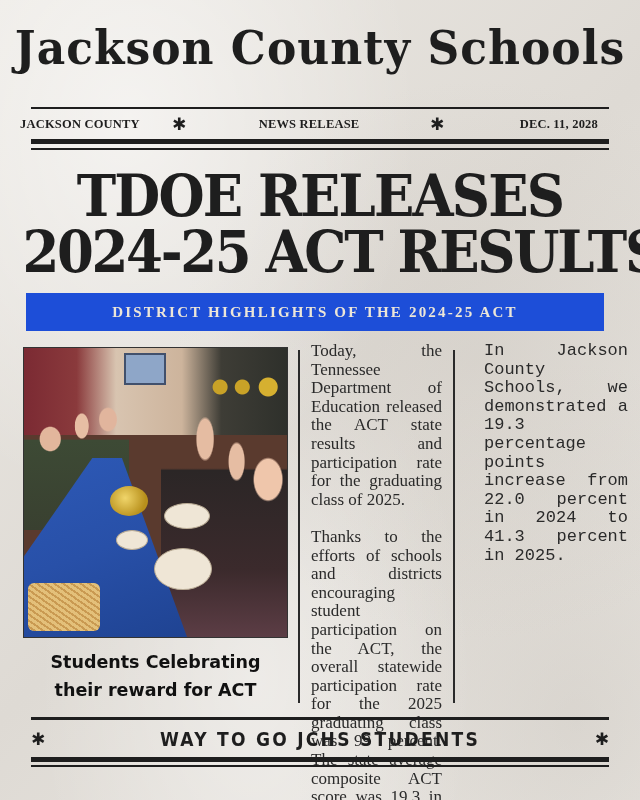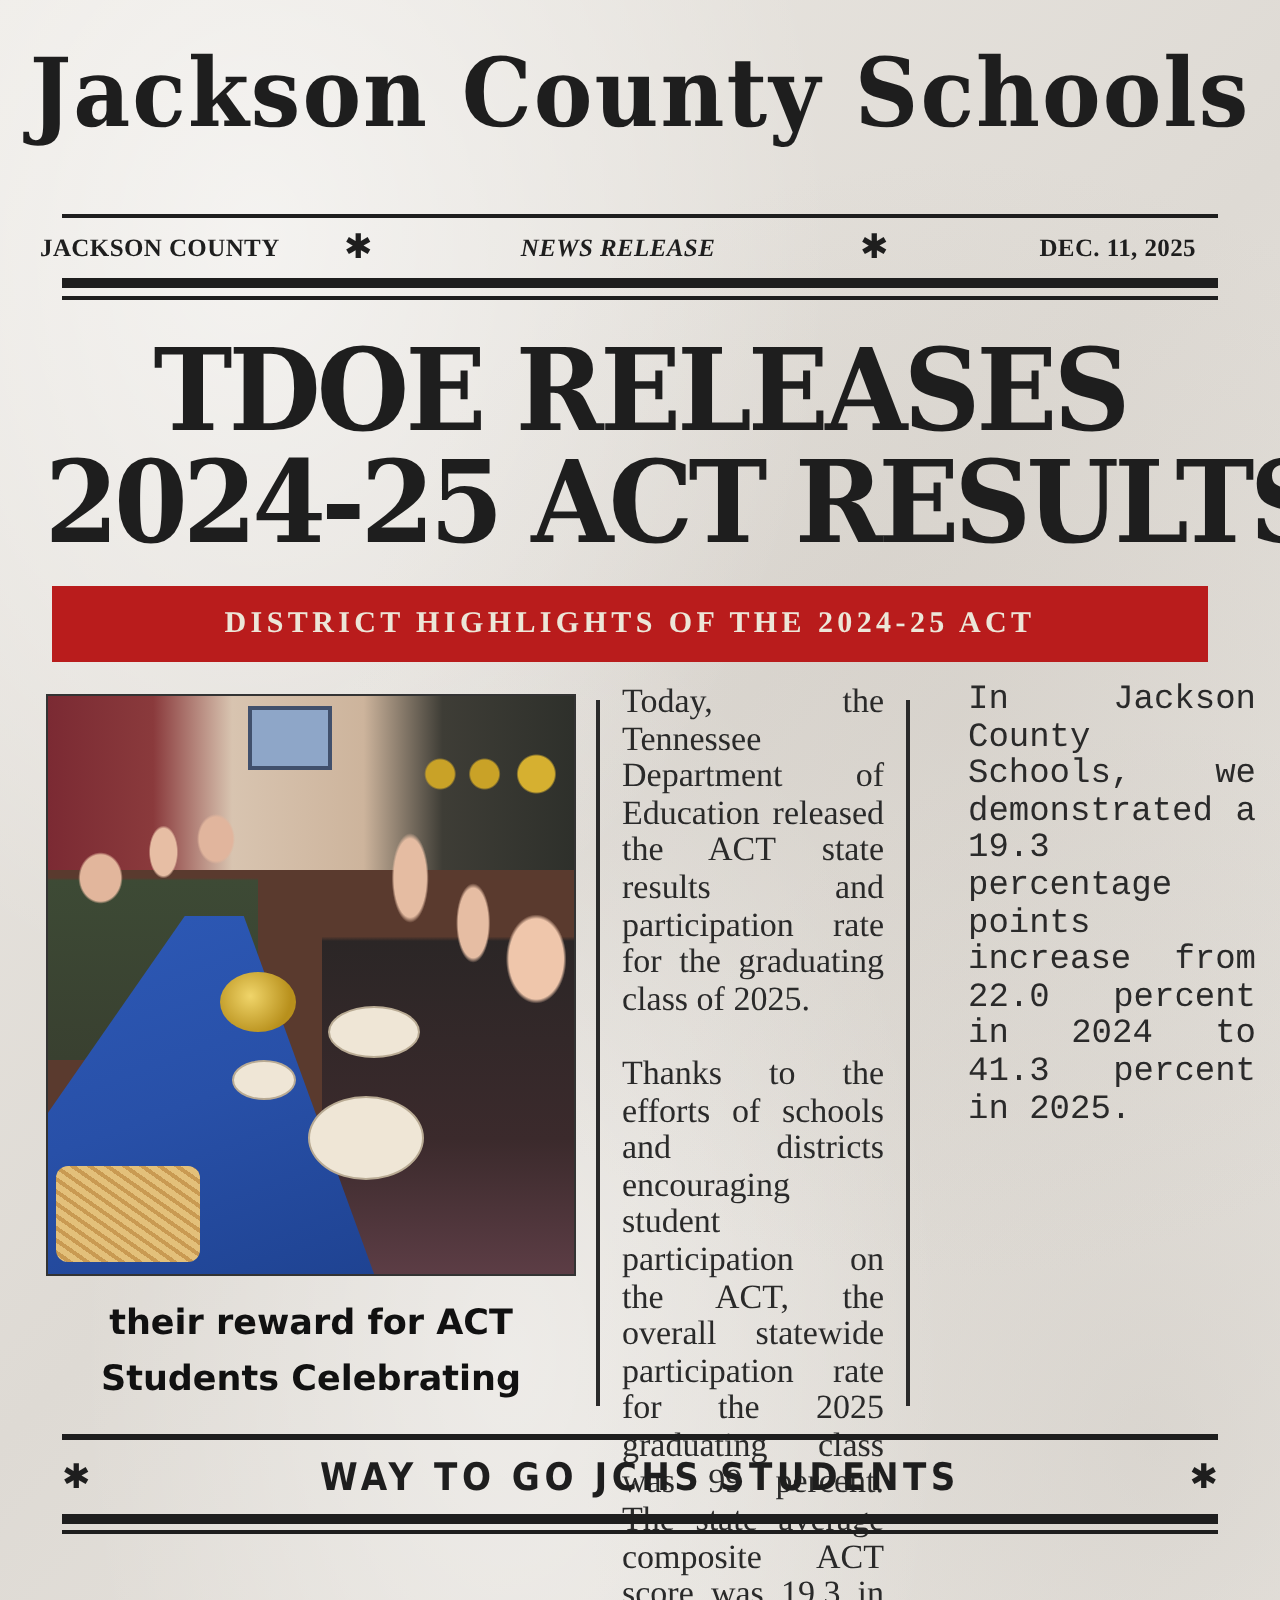--- a/index.html
+++ b/index.html
@@ -28,38 +28,38 @@
   }
 
   .rule { left: 31px; width: 578px; background: #1e1e1e; }
 
   .dateline {
     left: 20px; top: 115px; width: 578px; height: 18px;
     display: flex; justify-content: space-between; align-items: center;
     font-family: "Liberation Serif", serif; font-weight: bold;
     font-size: 12.5px; color: #1e1e1e; letter-spacing: 0.2px;
   }
-  .dateline .mid { position: absolute; left: 50%; transform: translateX(-50%); font-style: italic; }
+  .dateline .mid { position: absolute; left: 50%; transform: translateX(-50%); }
   .star {
     font-family: "DejaVu Sans", sans-serif; font-weight: bold; font-size: 17px;
     line-height: 1; color: #1e1e1e;
   }
 
   
   .headline {
     left: 0; width: 640px; text-align: center;
     font-family: "DejaVu Serif", serif; font-weight: bold;
     color: #1e1e1e; white-space: nowrap;
   }
   .h1 { top: 166px; font-size: 57px; letter-spacing: -2px; line-height: 60px; transform: scaleX(0.93); }
   .h2 { top: 222px; font-size: 57px; letter-spacing: -2.5px; line-height: 60px; transform: scaleX(0.93); }
 
   .banner {
     left: 26px; top: 293px; width: 578px; height: 38px;
-    background: #b91c1c;
+    background: #1d4ed8;
     display: flex; align-items: center; justify-content: center;
   }
   .banner span {
     color: #ece6d8; font-family: "Liberation Serif", serif; font-weight: bold;
     font-size: 15px; letter-spacing: 2.2px;
   }
 
   
   .photo {
     left: 23px; top: 347px; width: 265px; height: 291px;
@@ -107,21 +107,21 @@
 <body>
 
 <div class="abs masthead">Jackson County Schools</div>
 
 <div class="abs rule" style="top:107px;height:2px;"></div>
 <div class="abs dateline">
   <span>JACKSON COUNTY</span>
   <span class="star" style="position:absolute;left:152px;">✱</span>
   <span class="mid">NEWS RELEASE</span>
   <span class="star" style="position:absolute;left:410px;">✱</span>
-  <span>DEC. 11, 2025</span>
+  <span>DEC. 11, 2028</span>
 </div>
 <div class="abs rule" style="top:139px;height:5px;"></div>
 <div class="abs rule" style="top:148px;height:2px;"></div>
 
 <div class="abs headline h1">TDOE RELEASES</div>
 <div class="abs headline h2">2024-25 ACT RESULTS</div>
 
 <div class="abs banner">
   <span>DISTRICT HIGHLIGHTS OF THE 2024-25 ACT</span>
 </div>
@@ -134,22 +134,22 @@
   <div class="people-right"></div>
   <div class="table"></div>
   <div class="balloon-gold"></div>
   <div class="plate" style="left:130px;top:200px;width:58px;height:42px;"></div>
   <div class="plate" style="left:140px;top:155px;width:46px;height:26px;"></div>
   <div class="plate" style="left:92px;top:182px;width:32px;height:20px;"></div>
   <div class="fries"></div>
 </div>
 
 <div class="abs caption">
+  <div>Students Celebrating</div>
   <div>their reward for ACT</div>
-  <div>Students Celebrating</div>
 </div>
 
 <div class="abs vdiv" style="left:298px;top:350px;height:353px;"></div>
 <div class="abs vdiv" style="left:453px;top:350px;height:353px;"></div>
 
 <div class="abs col" style="left:311px;top:342px;width:131px;">
   <p>Today, the Tennessee Department of Education released the ACT state results and participation rate for the graduating class of 2025.</p>
   <p>Thanks to the efforts of schools and districts encouraging student participation on the ACT, the overall statewide participation rate for the 2025 graduating class was 99 percent. The state average composite ACT score was 19.3 in 2025, remaining unchanged from 2024.</p>
 </div>
 

